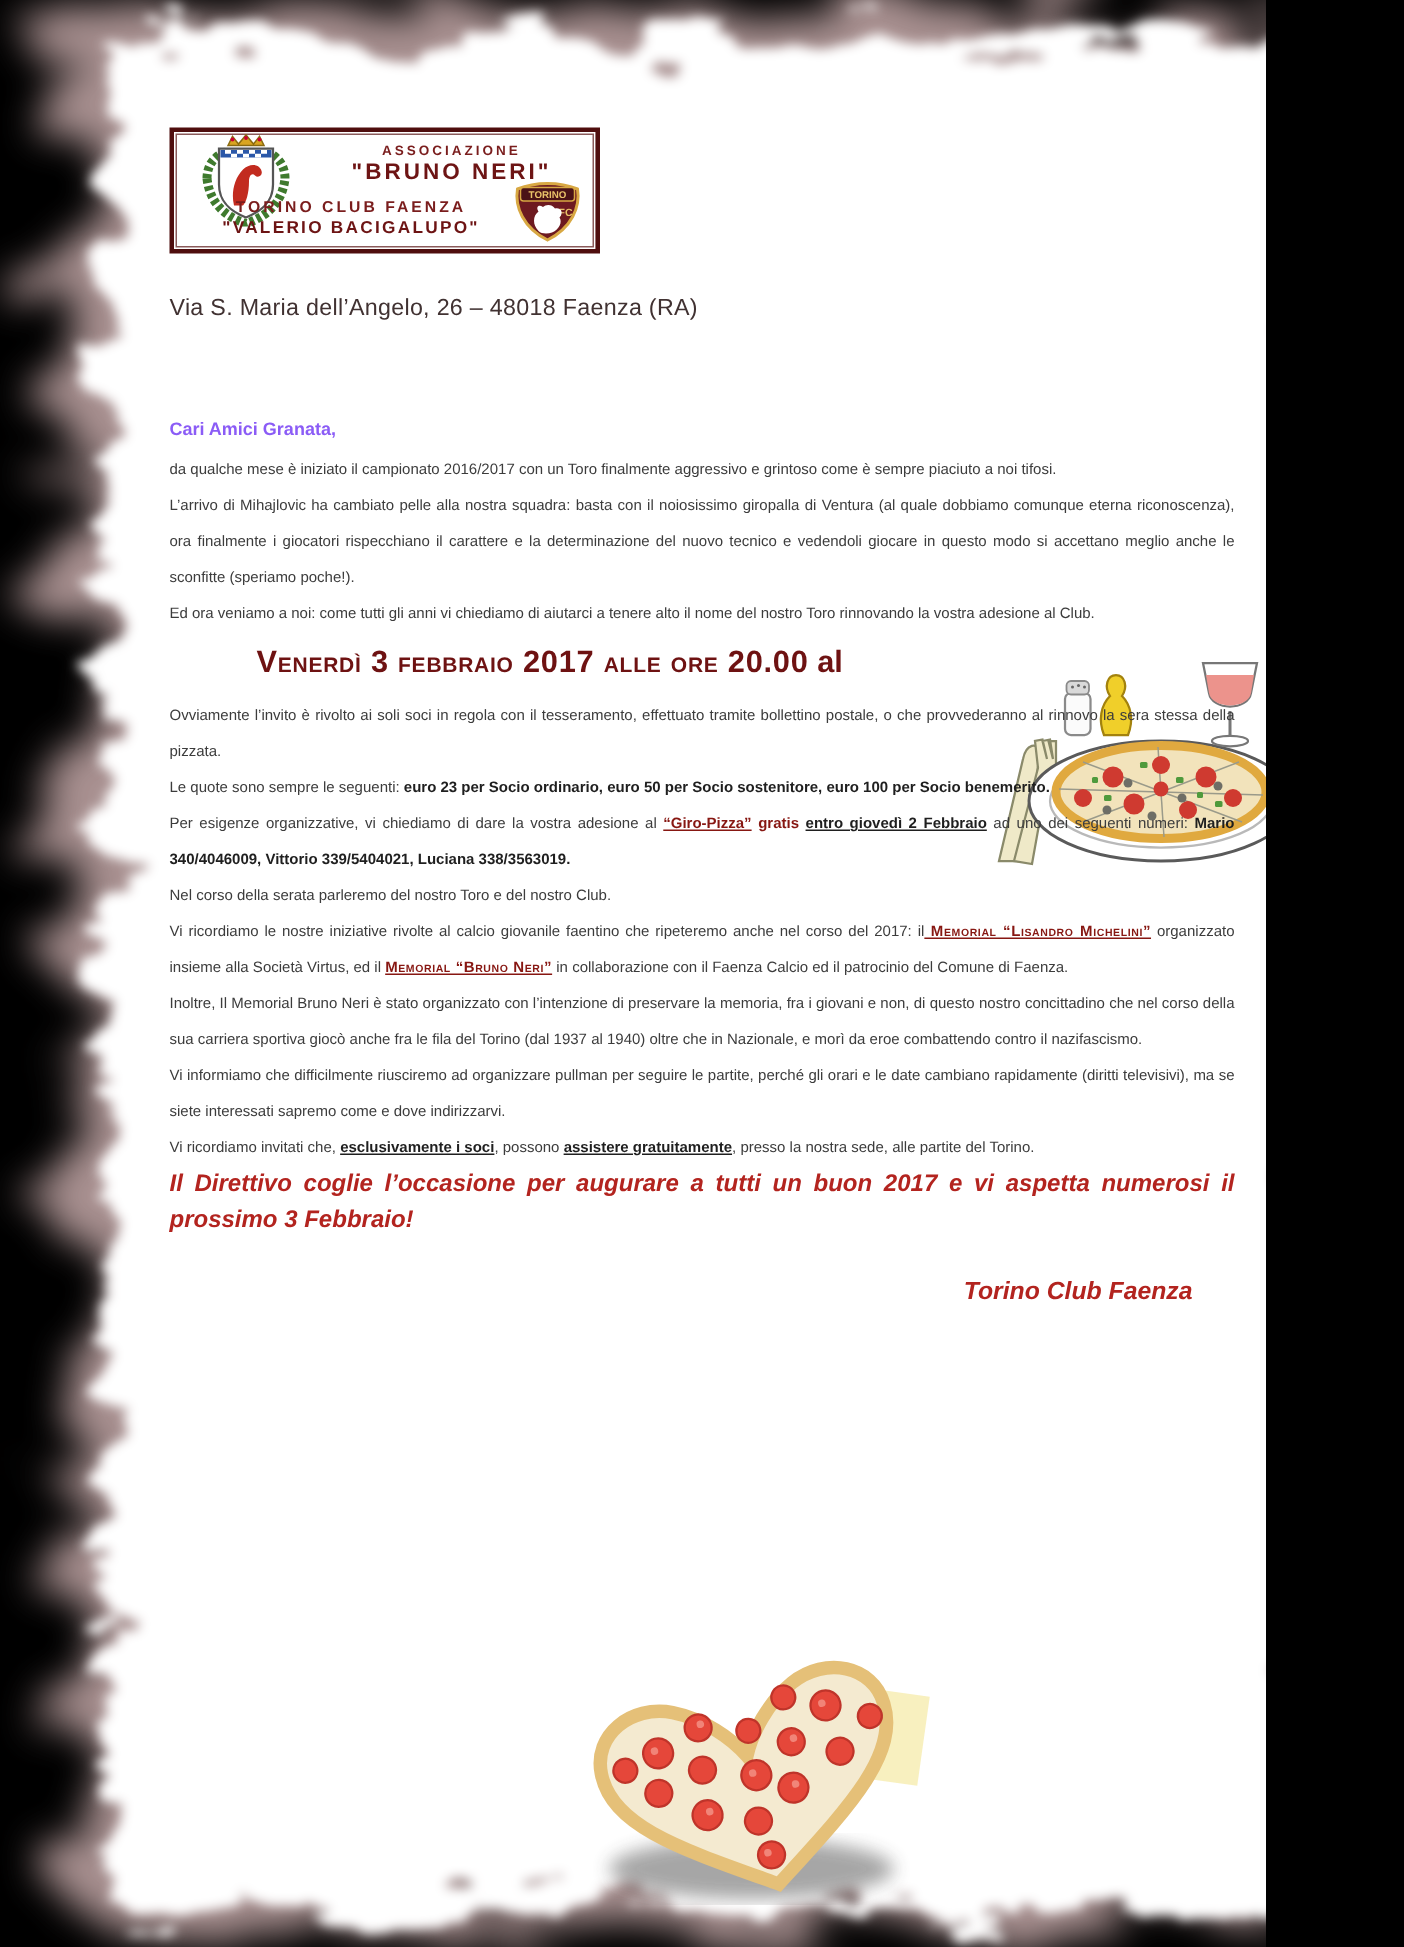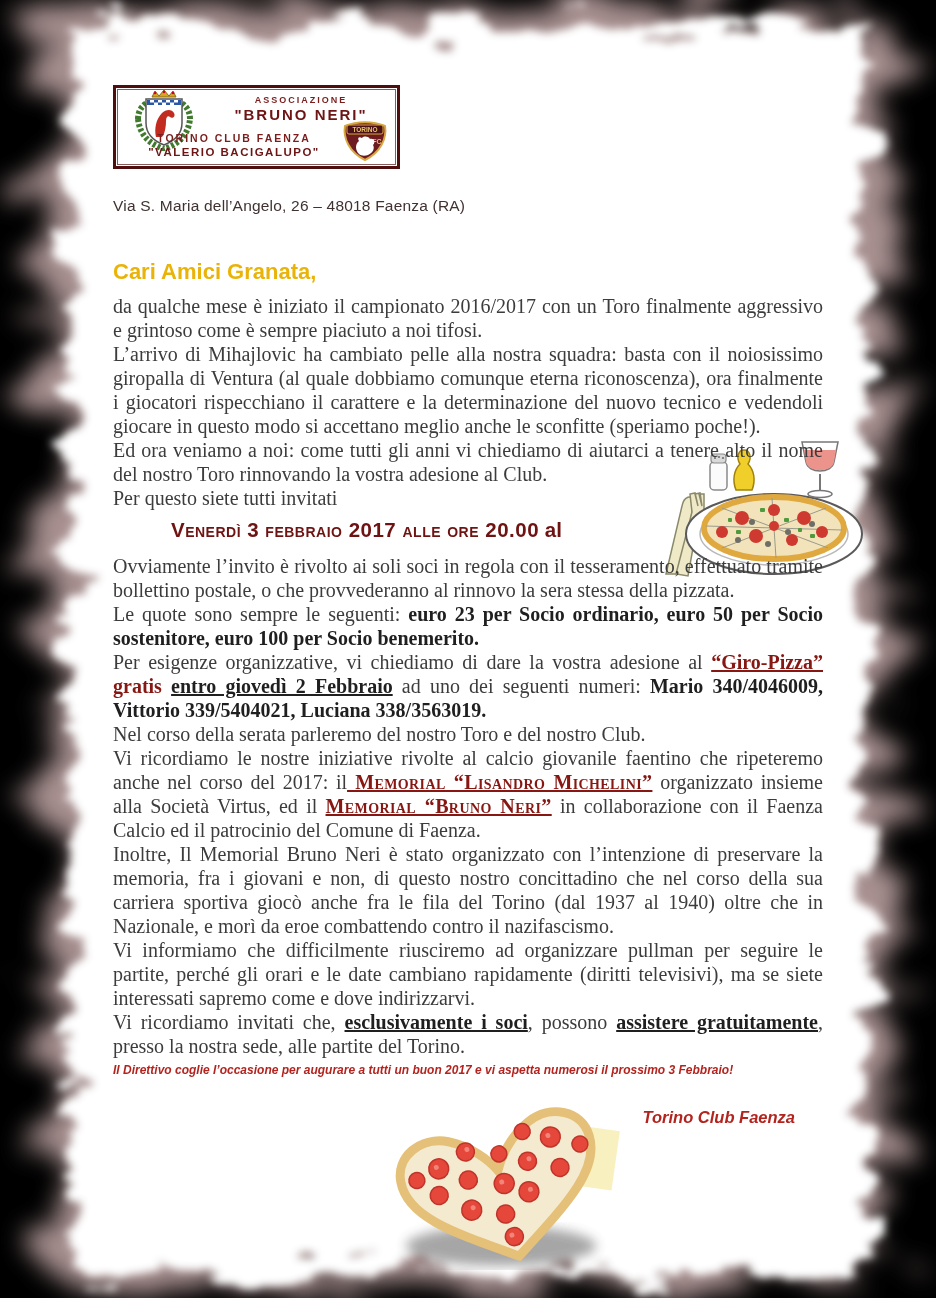--- a/index.html
+++ b/index.html
@@ -1,54 +1,54 @@
 <!DOCTYPE html>
 <html><head>
 <meta charset="utf-8">
 <style>
   html,body{margin:0;padding:0;background:#000;}
-  .stage{position:relative;width:936px;height:1298px;background:#000;overflow:hidden;
+  .stage{position:relative;width:844px;height:1298px;background:#000;overflow:hidden;
          font-family:"Liberation Sans","DejaVu Sans",sans-serif;}
   .burn-bg{position:absolute;left:0;top:0;z-index:0;}
   .artwork{position:absolute;z-index:1;}
   .content{position:absolute;left:113px;top:85px;width:710px;z-index:2;}
 
   
   .logo-box{position:relative;width:281px;height:78px;border:3px solid #4f0e0e;
             background:#fff;box-shadow:inset 0 0 0 1px #fff,inset 0 0 0 2px #8a5a5a;}
   .logo-crest{position:absolute;left:12px;top:1px;}
   .logo-assoc{position:absolute;left:95px;top:7px;width:180px;text-align:center;
               font-size:9px;font-weight:700;letter-spacing:2px;color:#7a1d1d;}
   .logo-name{position:absolute;left:85px;top:18px;width:200px;text-align:center;
              font-size:15px;font-weight:700;letter-spacing:2px;color:#6d1414;}
   .logo-club1{position:absolute;left:18px;top:44px;width:200px;text-align:center;
               font-size:10.5px;font-weight:700;letter-spacing:2px;color:#7a1d1d;}
   .logo-club2{position:absolute;left:2px;top:58px;width:232px;text-align:center;
               font-size:11.5px;font-weight:700;letter-spacing:1.5px;color:#6d1414;}
   .logo-badge{position:absolute;right:8px;bottom:4px;}
 
   .address{margin-top:28px;font-size:15.5px;color:#413232;letter-spacing:.2px;}
-  .salutation{margin-top:44px;font-size:22px;font-weight:700;color:#eab308;}
+  .salutation{margin-top:64px;font-size:12px;font-weight:700;color:#8b5cf6;}
 
   .body-text{margin-top:9px;}
-  .body-text p{margin:0;font-size:20px;line-height:24px;color:#3c3c3c;
-               text-align:justify;font-family:Liberation Serif, serif;}
+  .body-text p{margin:0;font-size:10px;line-height:24px;color:#3c3c3c;
+               text-align:justify;}
   .rn-bold{font-weight:700;color:#1f1f1f;}
   .rn-red{color:#871712;font-weight:700;margin-top:36px;}
   .rn-underline{text-decoration:underline;}
   .rn-smallcaps{font-variant:small-caps;letter-spacing:.4px;}
 
   .invitation{margin:5px 0 9px 0;}
   .inv-line1{margin-left:58px;font-size:20.5px;line-height:30px;
              font-weight:700;color:#6e1212;}
   .inv-line1 .rn-smallcaps{letter-spacing:.5px;}
   .inv-line2{text-align:center;margin-left:16px;font-size:22.5px;line-height:34px;
              font-weight:700;color:#6e1212;}
 
-  .closing p{margin:0;font-size:12px;line-height:24px;font-weight:700;font-style:italic;
+  .closing p{margin:0;font-size:16px;line-height:24px;font-weight:700;font-style:italic;
              color:#b3241f;text-align:justify;}
   .signature{margin-top:26px;padding-right:28px;text-align:right;font-size:16.5px;
              font-weight:700;font-style:italic;color:#b3241f;}
 </style>
 </head>
 <body>
 
 <div class="stage">
 
   <svg class="burn-bg" width="936" height="1298" viewBox="0 0 936 1298">
@@ -209,21 +209,20 @@
     </div>
 
     <div class="address">Via S. Maria dell’Angelo, 26 – 48018 Faenza (RA)</div>
 
     <div class="salutation">Cari Amici Granata,</div>
 
     <div class="body-text">
       <p><span>da qualche mese è iniziato il campionato 2016/2017 con un Toro finalmente aggressivo e grintoso come è sempre piaciuto a noi tifosi.</span></p>
       <p><span>L’arrivo di Mihajlovic ha cambiato pelle alla nostra squadra: basta con il noiosissimo giropalla di Ventura (al quale dobbiamo comunque eterna riconoscenza), ora finalmente i giocatori rispecchiano il carattere e la determinazione del nuovo tecnico e vedendoli giocare in questo modo si accettano meglio anche le sconfitte (speriamo poche!).</span></p>
       <p><span>Ed ora veniamo a noi: come tutti gli anni vi chiediamo di aiutarci a tenere alto il nome del nostro Toro rinnovando la vostra adesione al Club.</span></p>
-      <p><span>Per questo siete tutti invitati</span></p>
 
       <div class="invitation">
         <div class="inv-line1"><span class="rn-smallcaps">Venerdì 3 febbraio 2017 alle ore 20.00</span><span> al</span></div>
       </div>
 
       <p><span>Ovviamente l’invito è rivolto ai soli soci in regola con il tesseramento, effettuato tramite bollettino postale, o che provvederanno al rinnovo la sera stessa della pizzata.</span></p>
       <p><span>Le quote sono sempre le seguenti: </span><span class="rn-bold">euro 23 per Socio ordinario, euro 50 per Socio sostenitore, euro 100 per Socio benemerito.</span></p>
       <p><span>Per esigenze organizzative, vi chiediamo di dare la vostra adesione al </span><span class="rn-red rn-underline">“Giro-Pizza”</span><span> </span><span class="rn-red">gratis</span><span> </span><span class="rn-bold rn-underline">entro giovedì 2 Febbraio</span><span> ad uno dei seguenti numeri: </span><span class="rn-bold">Mario 340/4046009, Vittorio 339/5404021, Luciana 338/3563019.</span></p>
       <p><span>Nel corso della serata parleremo del nostro Toro e del nostro Club.</span></p>
       <p><span>Vi ricordiamo le nostre iniziative rivolte al calcio giovanile faentino che ripeteremo anche nel corso del 2017: il</span><span class="rn-red rn-underline rn-smallcaps"> Memorial “Lisandro Michelini”</span><span> organizzato insieme alla Società Virtus, ed il </span><span class="rn-red rn-underline rn-smallcaps">Memorial “Bruno Neri”</span><span> in collaborazione con il Faenza Calcio ed il patrocinio del Comune di Faenza.</span></p>

